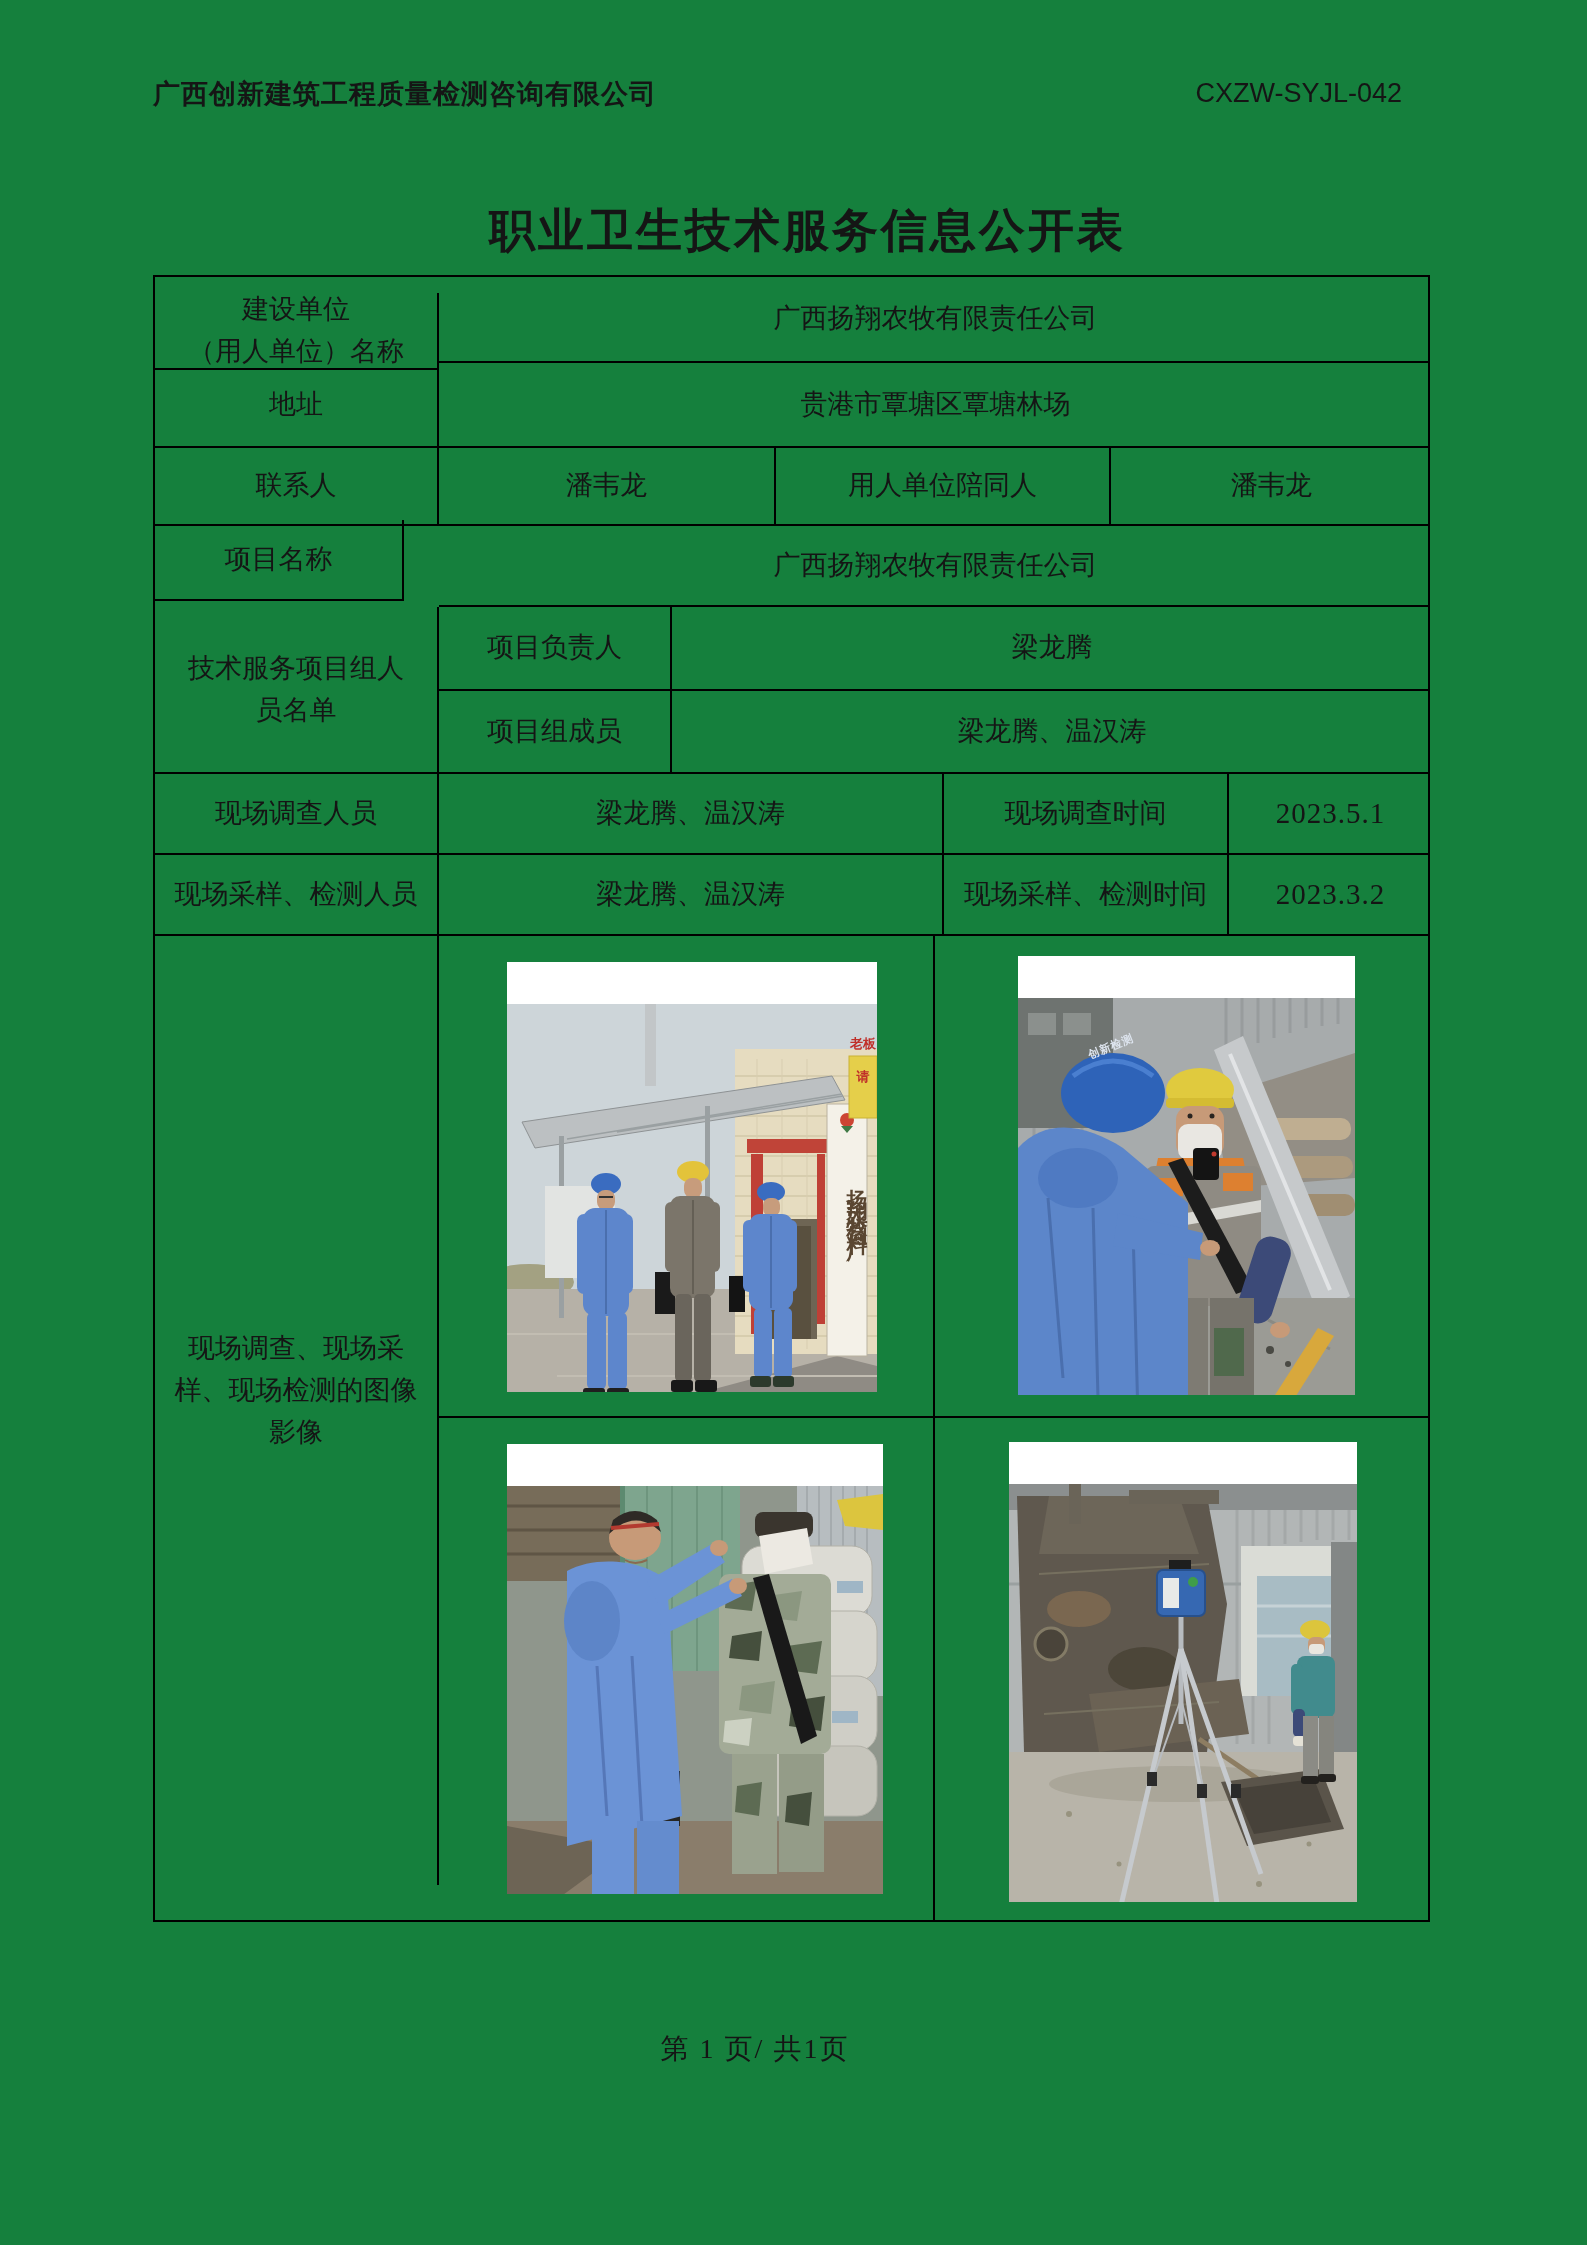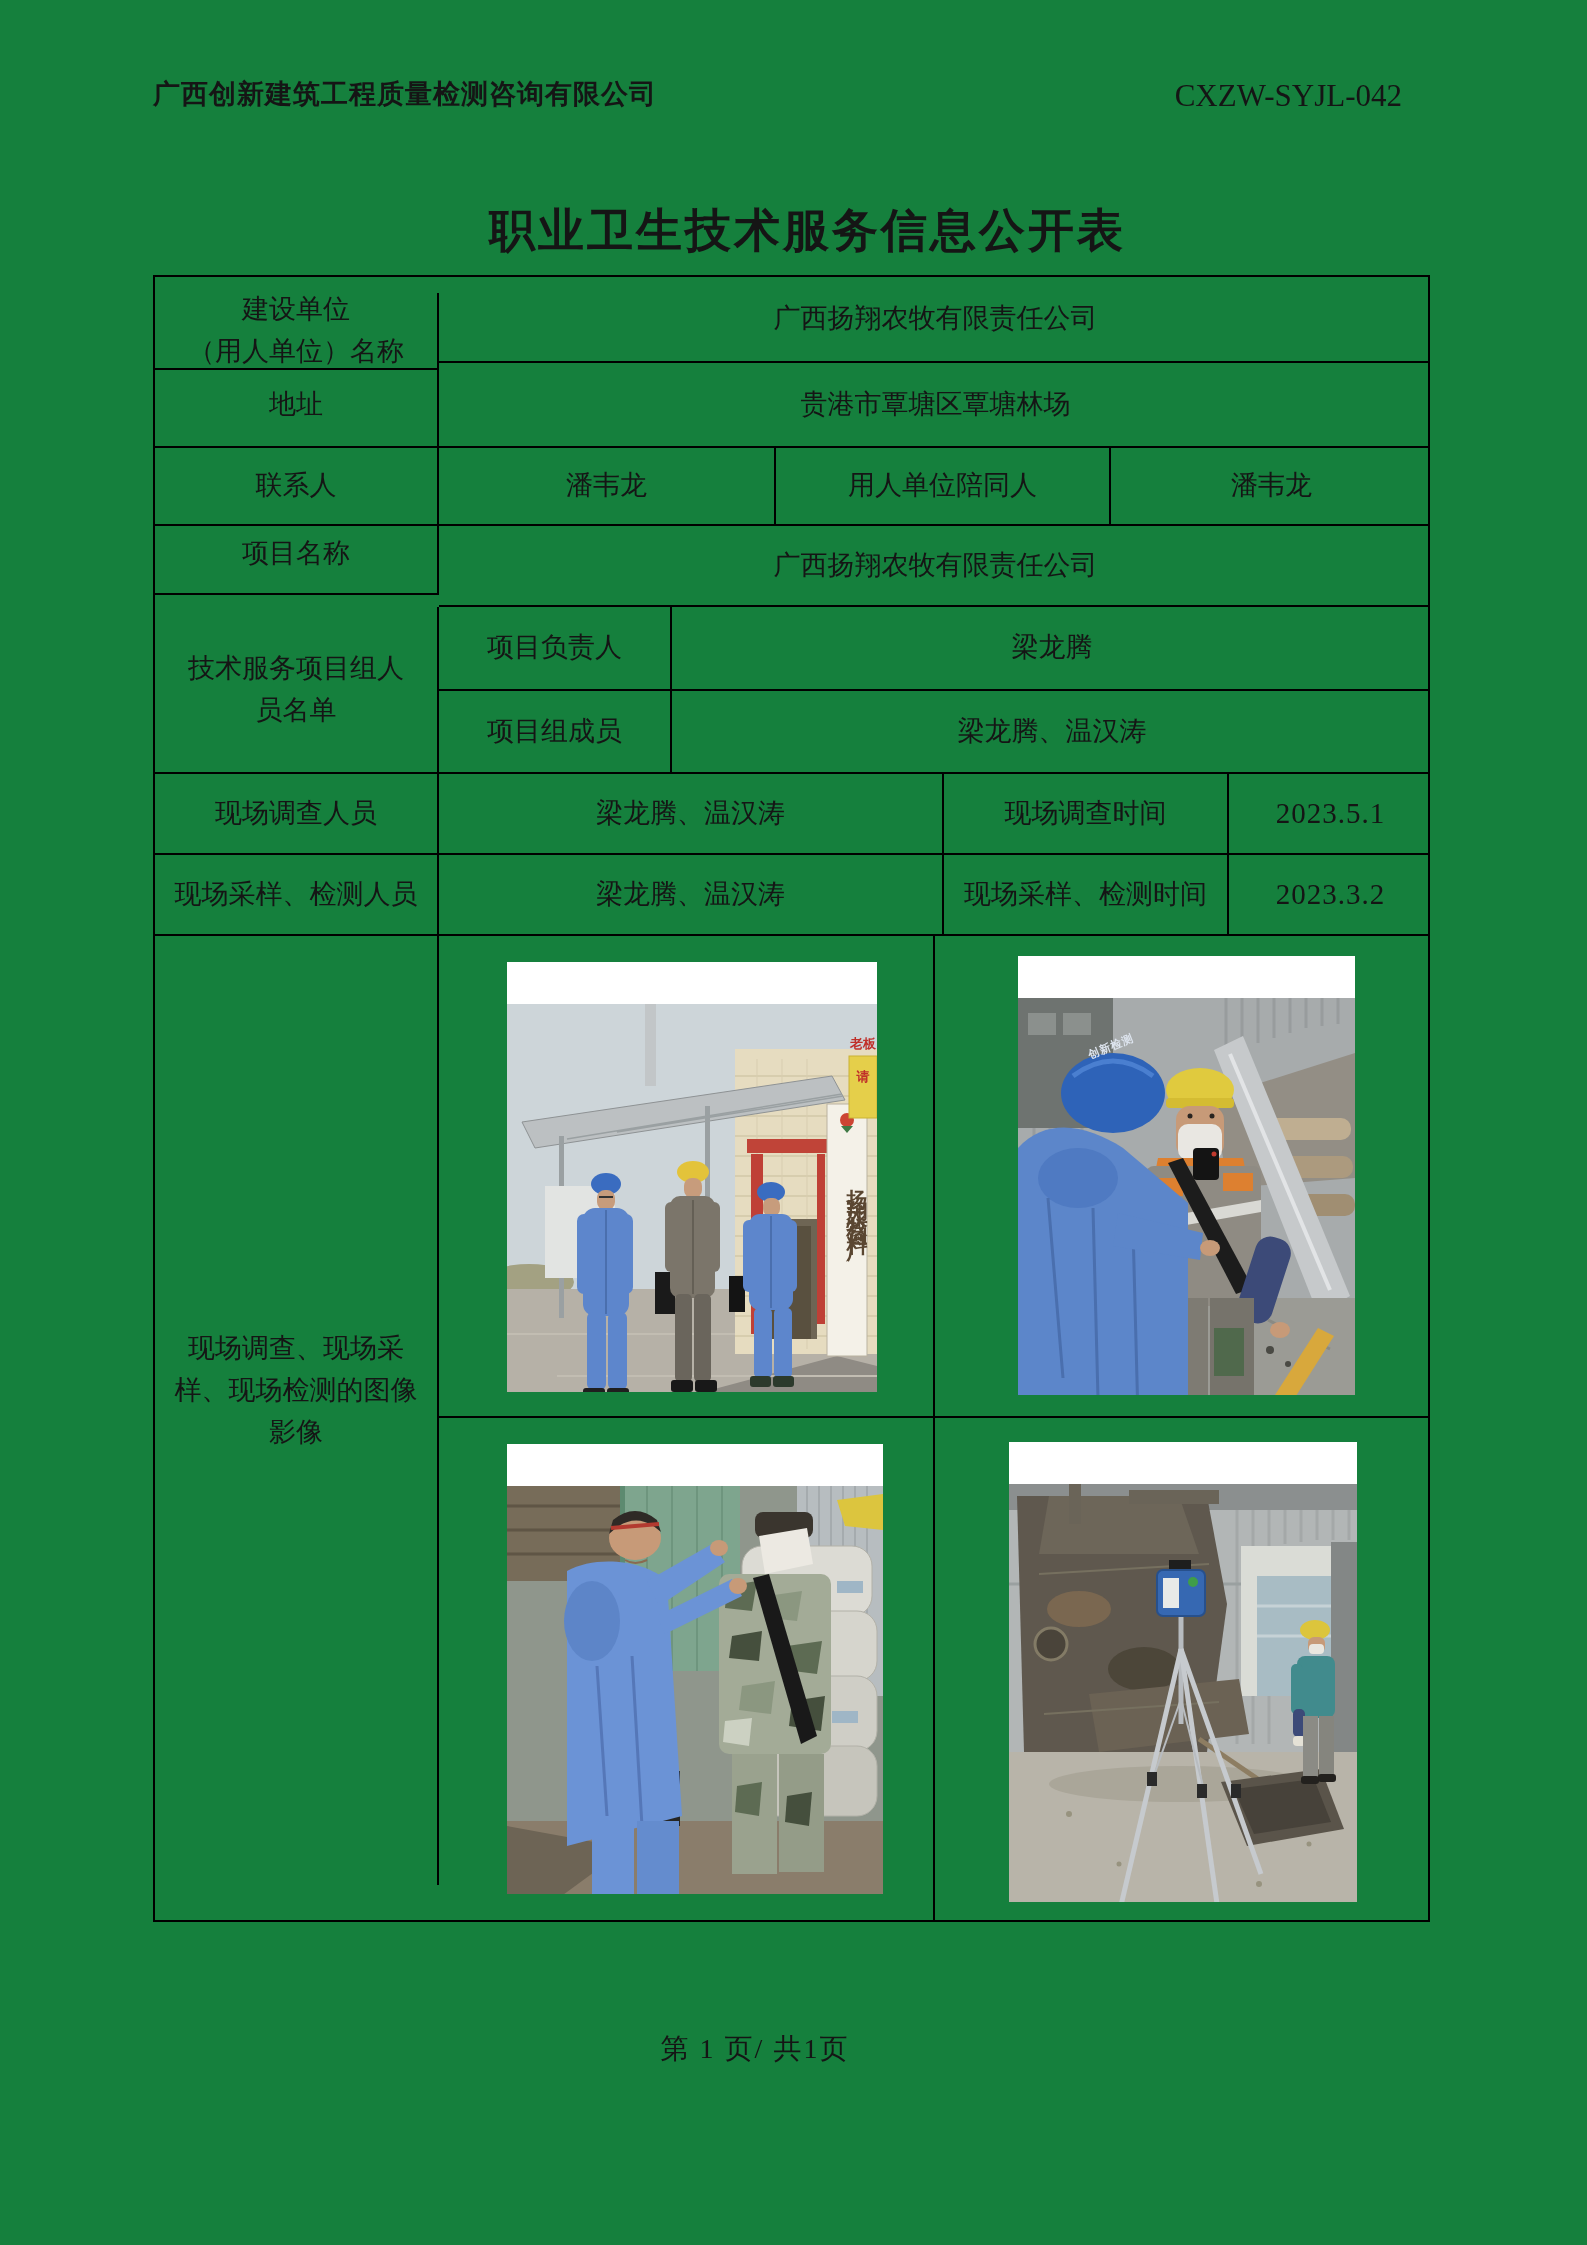--- a/index.html
+++ b/index.html
@@ -1,20 +1,20 @@
 <!DOCTYPE html>
 <html><head>
 <meta charset="utf-8">
 <style>
   html,body{margin:0;padding:0;background:#ffffff;}
   .page{position:relative;width:1587px;height:2245px;background:#15803d;overflow:hidden;
         font-family:"Liberation Serif","DejaVu Serif",serif;color:#151515;}
   .hdr-co{position:absolute;left:153px;top:76px;font-family:"Liberation Sans","DejaVu Sans",sans-serif;
           font-weight:700;font-size:27px;letter-spacing:1px;}
-  .hdr-no{position:absolute;right:185px;top:78px;font-size:31px;font-family:Liberation Serif, serif;}
+  .hdr-no{position:absolute;right:185px;top:78px;font-size:27px;font-family:Liberation Sans, sans-serif;}
   .doc-title{position:absolute;left:14px;width:1587px;top:200px;text-align:center;
              font-size:46px;font-weight:700;letter-spacing:3px;}
   .tbl{position:absolute;left:153px;top:275px;width:1277px;height:1647px;border:2px solid #000;
        box-sizing:border-box;overflow:hidden;}
   .cell{position:absolute;box-sizing:border-box;border-right:2px solid #000;border-bottom:2px solid #000;
         display:flex;align-items:center;justify-content:center;text-align:center;
         white-space:pre-line;font-size:27px;line-height:1.55;padding:0 8px;}
   .noR{border-right:none;}
   .noB{border-bottom:none;}
   .num{font-size:29px;letter-spacing:1px;}
@@ -43,21 +43,21 @@
     <div class="cell noR" style="left:284px;top:0;width:993px;height:86px">广西扬翔农牧有限责任公司</div>
 
     <div class="cell" style="left:0;top:86px;width:284px;height:85px">地址</div>
     <div class="cell noR" style="left:284px;top:86px;width:993px;height:85px">贵港市覃塘区覃塘林场</div>
 
     <div class="cell" style="left:0;top:171px;width:284px;height:78px">联系人</div>
     <div class="cell" style="left:284px;top:171px;width:337px;height:78px">潘韦龙</div>
     <div class="cell" style="left:621px;top:171px;width:335px;height:78px">用人单位陪同人</div>
     <div class="cell noR" style="left:956px;top:171px;width:321px;height:78px">潘韦龙</div>
 
-    <div class="cell" style="left:0;top:237px;width:284px;height:81px">项目名称</div>
+    <div class="cell" style="left:0;top:243px;width:249px;height:81px">项目名称</div>
     <div class="cell noR" style="left:284px;top:249px;width:993px;height:81px">广西扬翔农牧有限责任公司</div>
 
     <div class="cell" style="left:0;top:330px;width:284px;height:167px">技术服务项目组人
 员名单</div>
     <div class="cell" style="left:284px;top:330px;width:233px;height:84px">项目负责人</div>
     <div class="cell noR" style="left:517px;top:330px;width:760px;height:84px">梁龙腾</div>
     <div class="cell" style="left:284px;top:414px;width:233px;height:83px">项目组成员</div>
     <div class="cell noR" style="left:517px;top:414px;width:760px;height:83px">梁龙腾、温汉涛</div>
 
     <div class="cell" style="left:0;top:497px;width:284px;height:81px">现场调查人员</div>

